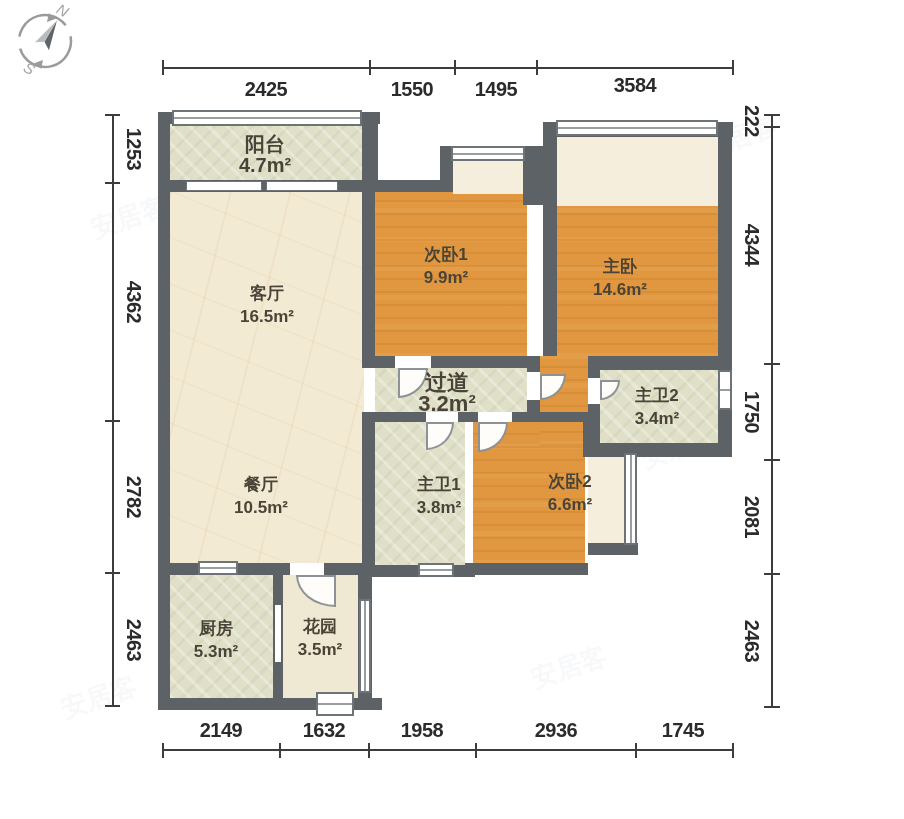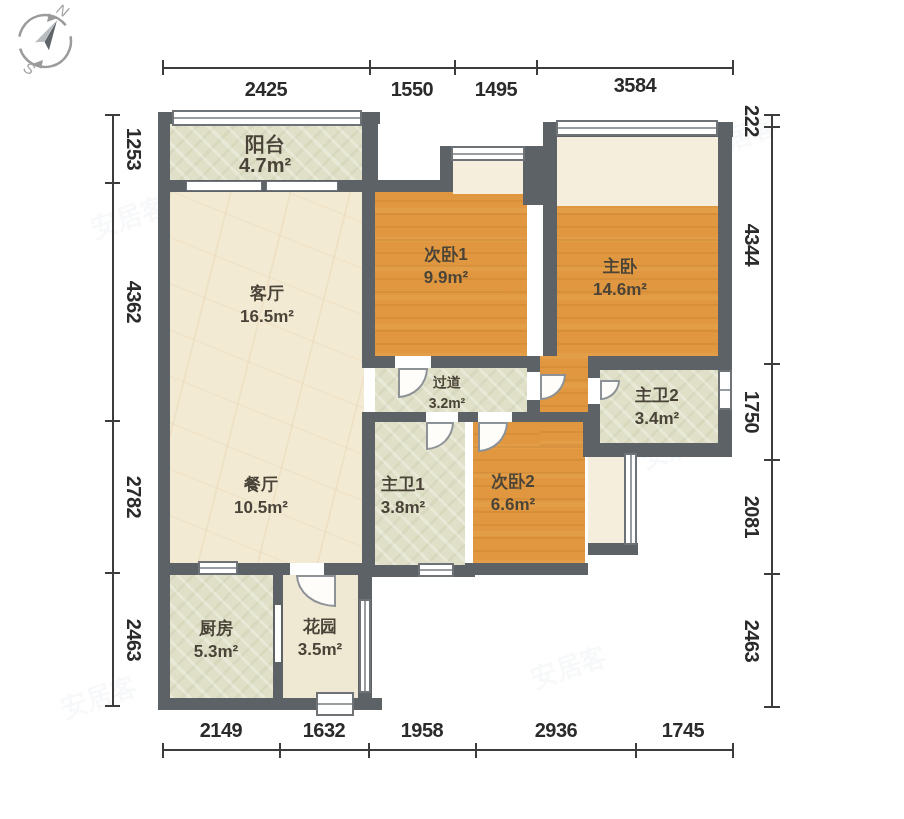--- a/index.html
+++ b/index.html
@@ -159,29 +159,29 @@
       <div>3.5m²</div>
     </div>
   <div class="rlabel" style="left:446px;top:266px">
     <div>次卧1</div>
       <div>9.9m²</div>
     </div>
   <div class="rlabel" style="left:620px;top:278px">
     <div>主卧</div>
       <div>14.6m²</div>
     </div>
-  <div class="rlabel" style="left:447px;top:393px;font-size:14px;line-height:21px">
+  <div class="rlabel" style="left:447px;top:393px;font-size:22px;line-height:21px">
     <div>过道</div>
       <div>3.2m²</div>
     </div>
-  <div class="rlabel" style="left:403px;top:496px">
+  <div class="rlabel" style="left:439px;top:496px">
     <div>主卫1</div>
       <div>3.8m²</div>
     </div>
-  <div class="rlabel" style="left:513px;top:493px">
+  <div class="rlabel" style="left:570px;top:493px">
     <div>次卧2</div>
       <div>6.6m²</div>
     </div>
   <div class="rlabel" style="left:657px;top:407px">
     <div>主卫2</div>
       <div>3.4m²</div>
     </div>
 
   <div>
     <i class="dline" style="left:163px;top:67px;width:570px;height:2px"></i>

